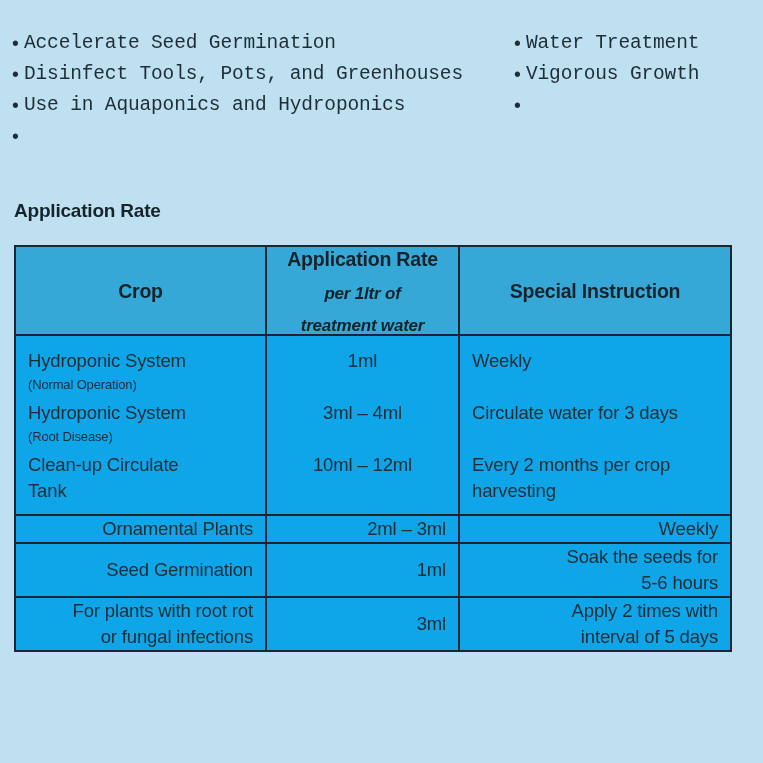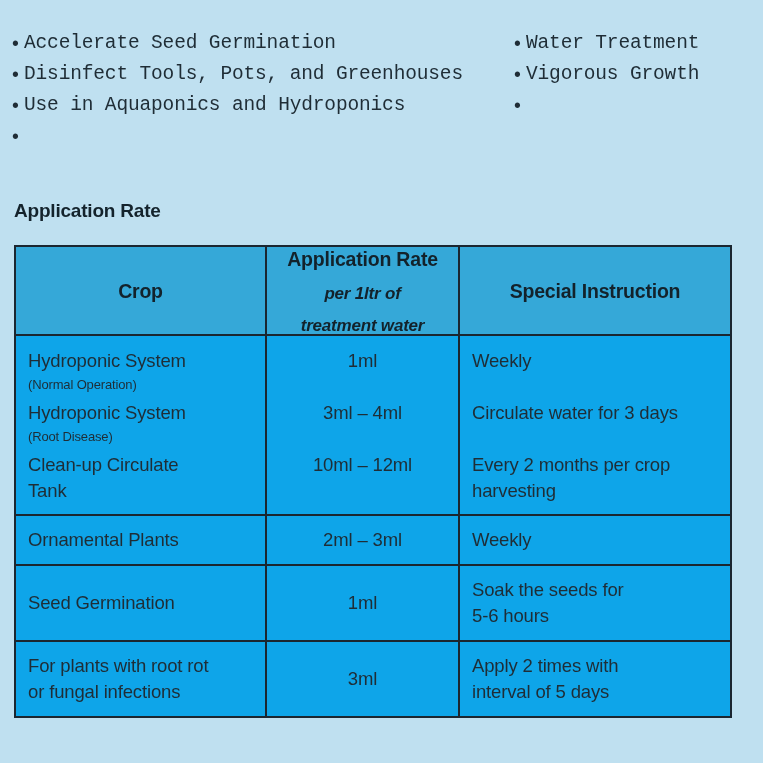--- a/index.html
+++ b/index.html
@@ -108,21 +108,22 @@
     color: #13222b;
     margin-top: 15px;
   }
 
   
   .cell {
     padding: 0;
     box-sizing: border-box;
   }
   .cell-inner {
-    padding: 11px 12px;
+    padding: 0 12px;
+    text-align: right;
   }
   .cell-crop    { text-align: left; }
   .cell-rate    { text-align: center; }
   .cell-instr   { text-align: left; }
 
   .txt {
     font-size: 18.5px;
     line-height: 26px;
     letter-spacing: -0.15px;
     color: #1f2d36;

